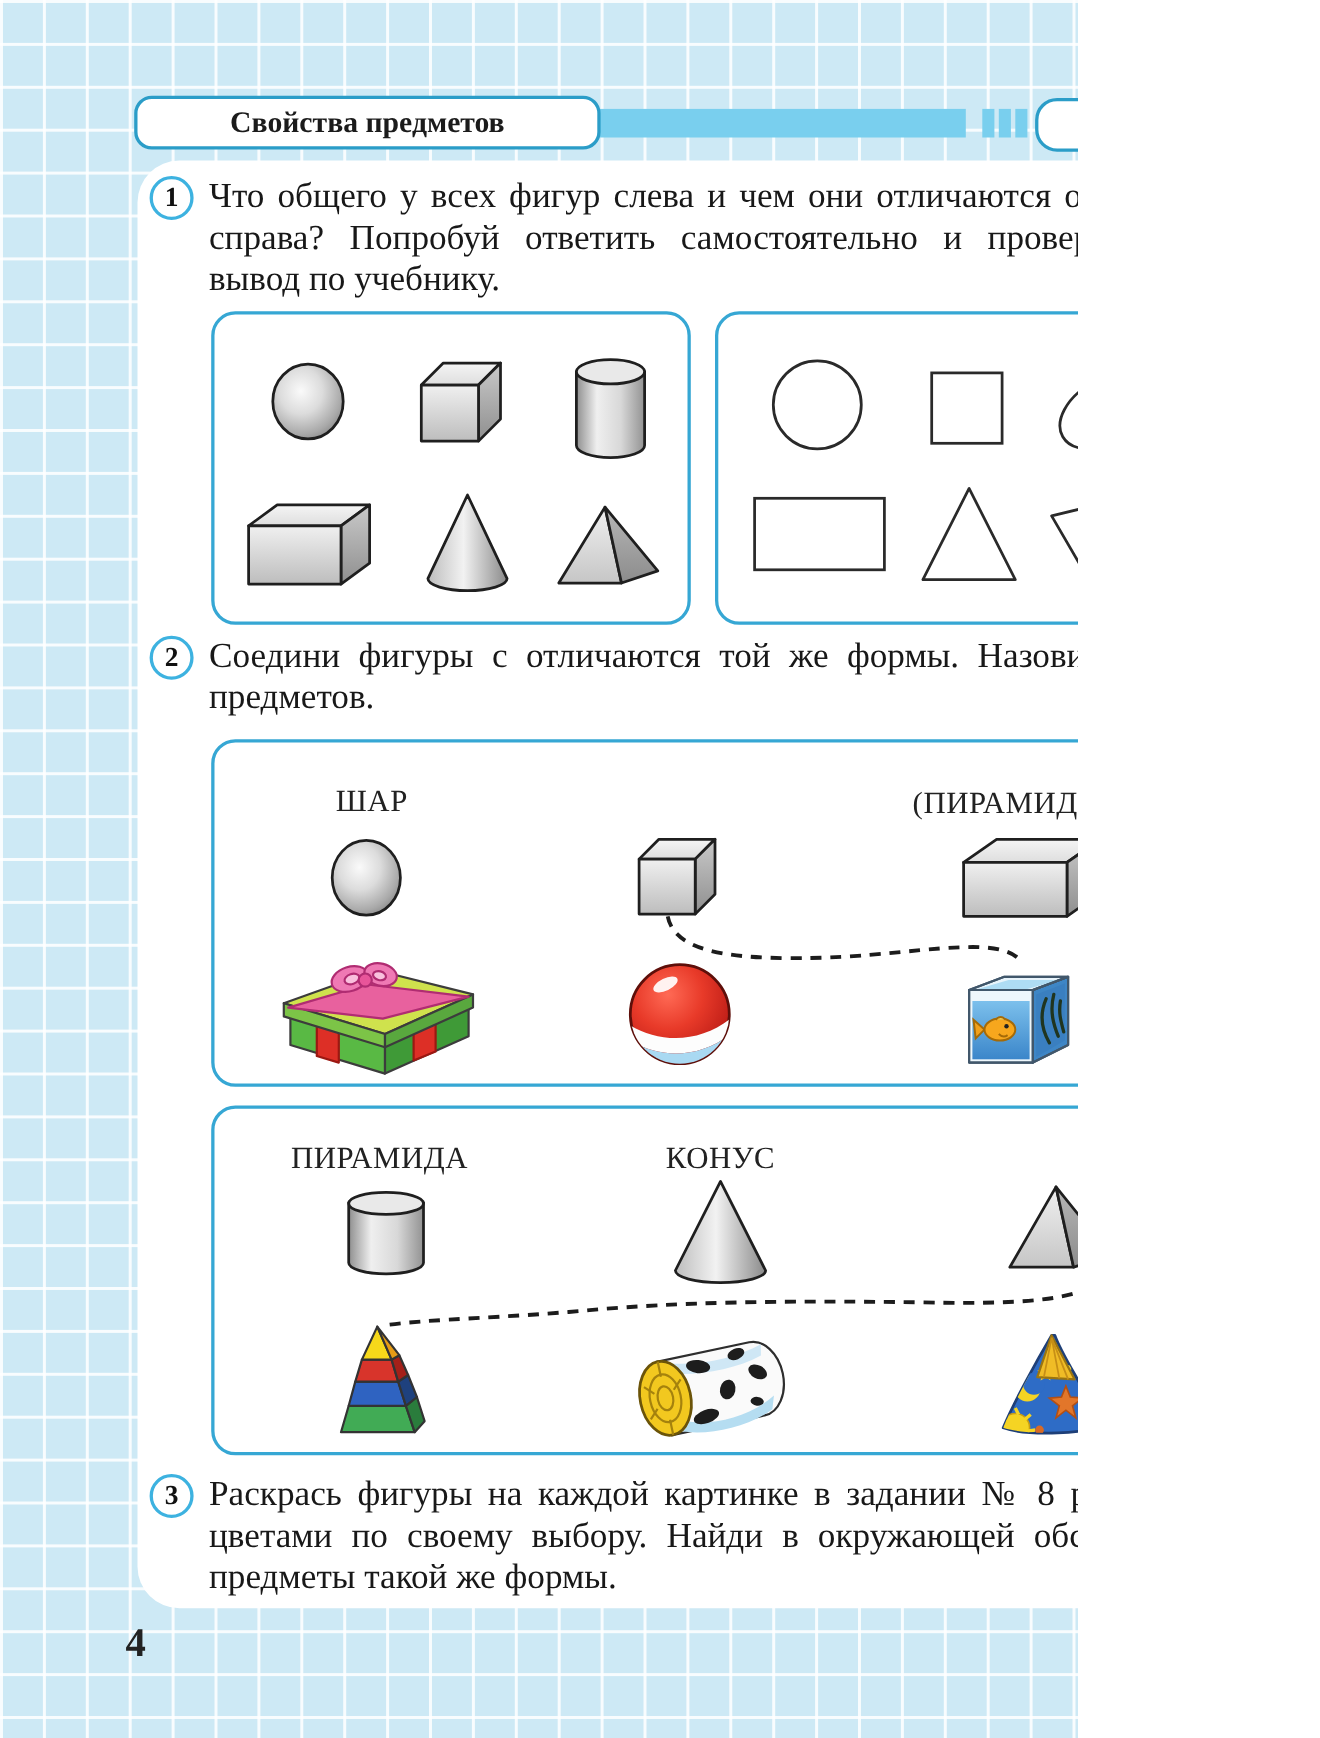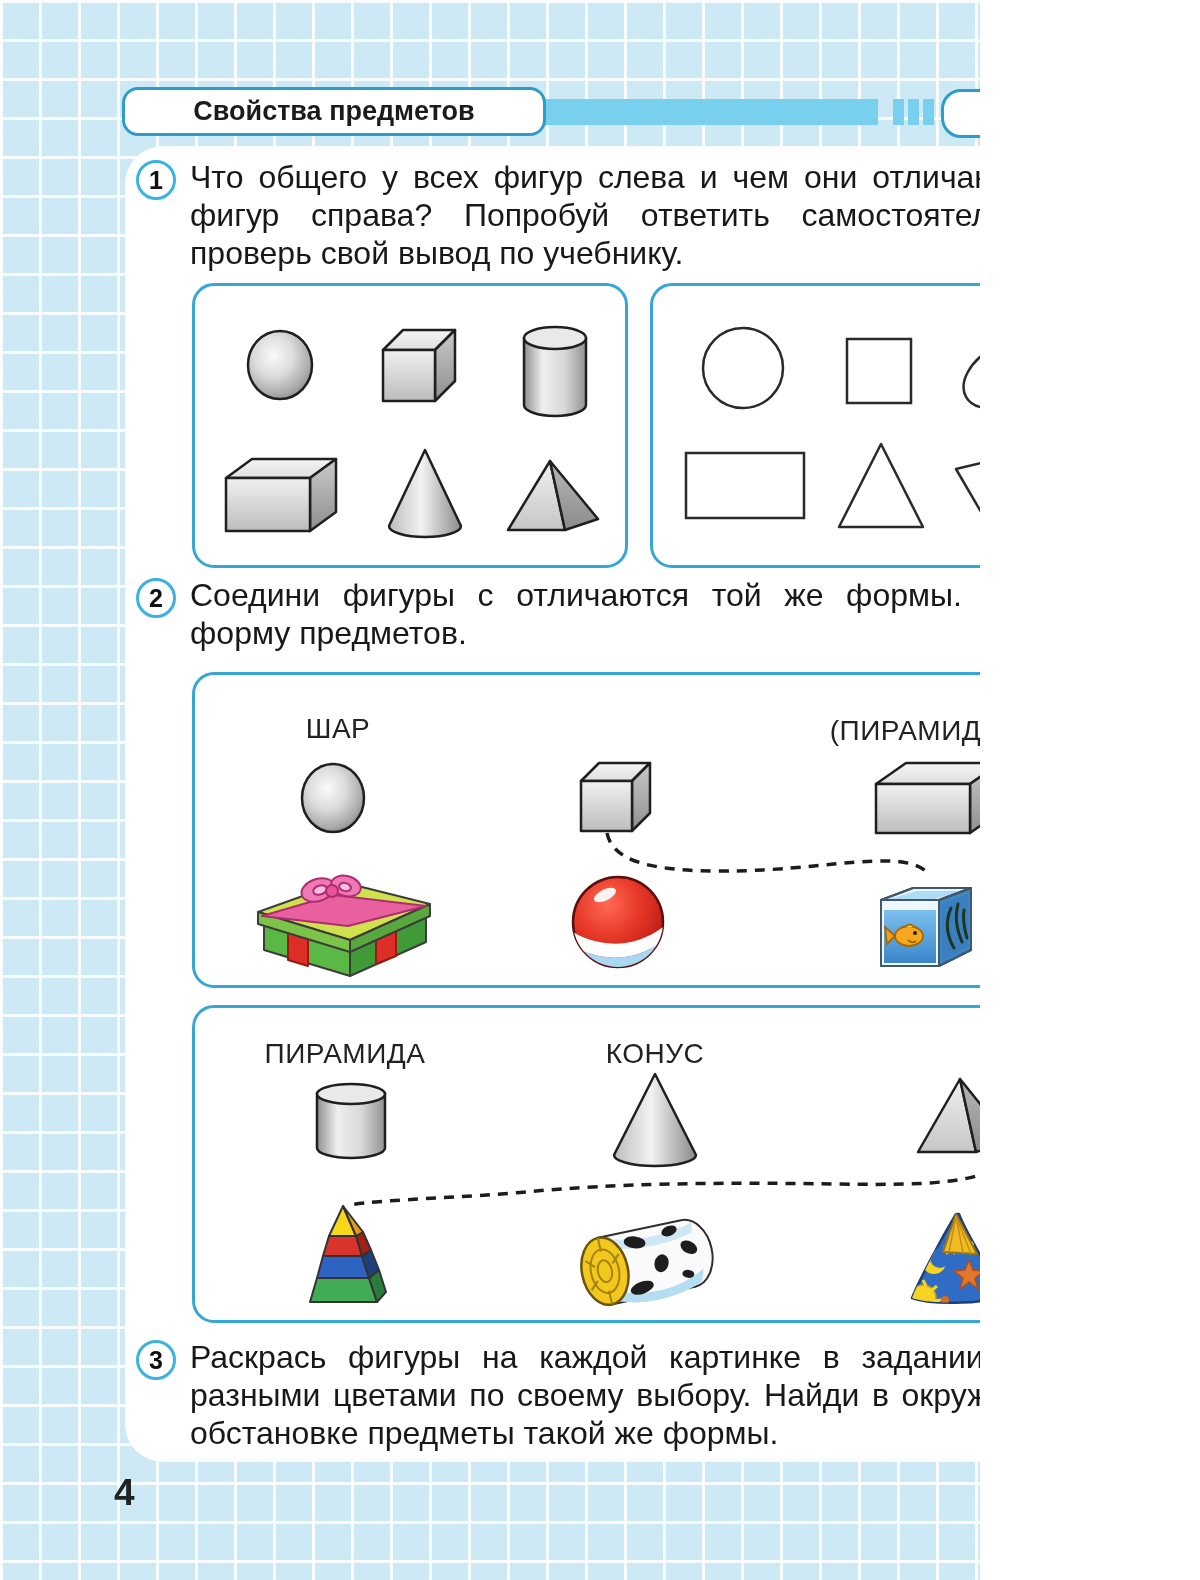--- a/index.html
+++ b/index.html
@@ -4,21 +4,21 @@
 <style>
   html,body{margin:0;padding:0;}
   .page{
     position:relative;
     width:980px;height:1580px;
     background-color:#cde9f5;
     background-image:
       linear-gradient(to right, rgba(255,255,255,.85) 3px, transparent 3px),
       linear-gradient(to bottom, rgba(255,255,255,.85) 3px, transparent 3px);
     background-size:39px 39px;
-    font-family:Liberation Sans, sans-serif;
+    font-family:Liberation Serif, serif;
     color:#1b1b1b;
     overflow:hidden;
   }
   .content-panel{
     position:absolute;left:125px;top:146px;width:986px;height:1316px;
     background:#fff;border-radius:38px;
   }
   
   .header-bar{position:absolute;left:400px;top:99px;width:478px;height:26px;background:#79cfee;}
   .tick{position:absolute;top:99px;width:11px;height:26px;background:#79cfee;}

